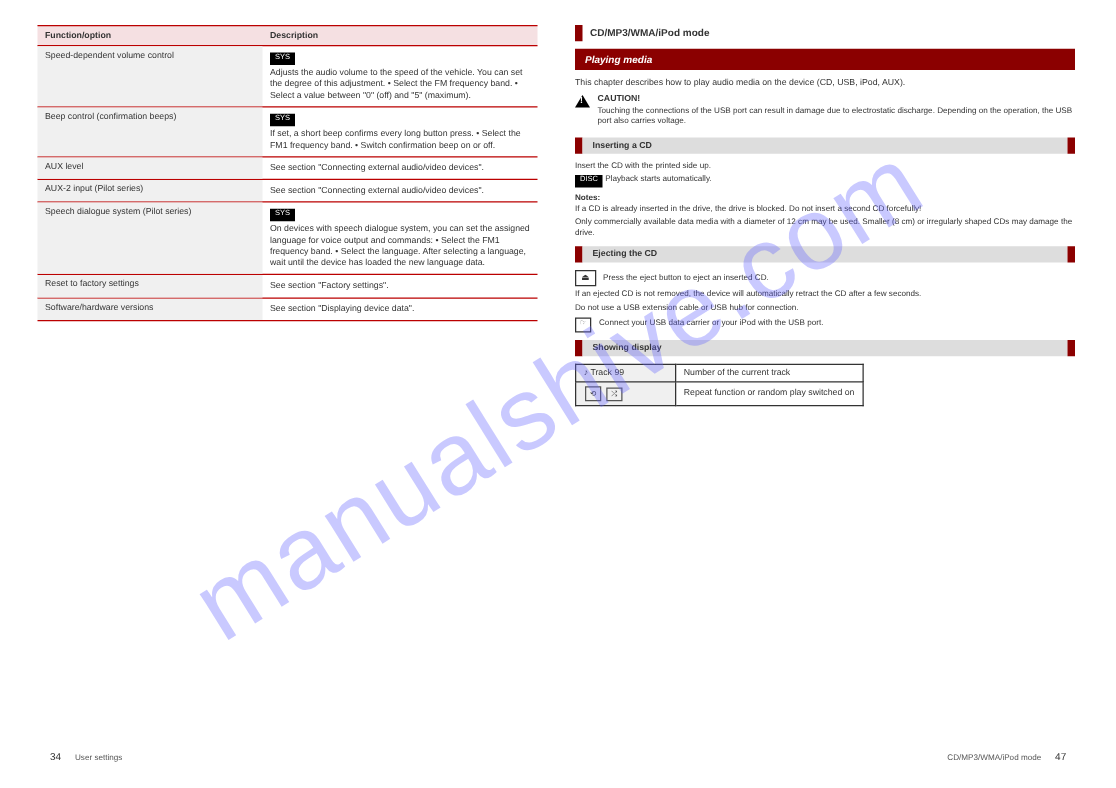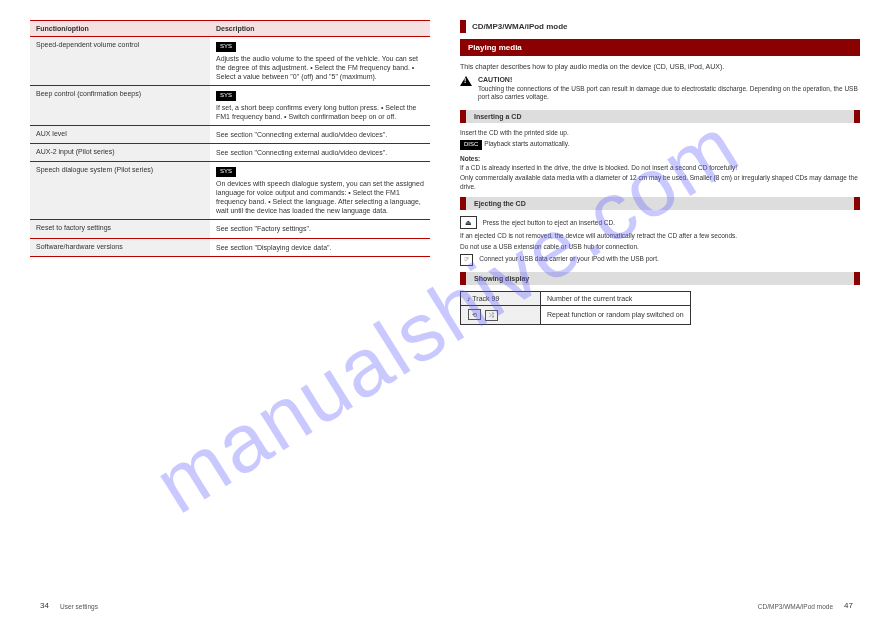--- a/index.html
+++ b/index.html
@@ -17,21 +17,21 @@
   .table-row { display: flex; border-bottom: 1px solid #b00; min-height: 30px; }
   .table-row.thin { min-height: 14px; }
   .td-title { width: 180px; background: #f0f0f0; padding: 4px 6px; font-size: 7px; }
   .td-desc { flex: 1; padding: 4px 6px; font-size: 7px; line-height: 1.3; }
   .black-chip { display: inline-block; background: #000; color: #fff; font-size: 6px; padding: 1px 4px; margin-bottom: 2px; }
   
   .red-accent-bar { display: flex; margin-bottom: 4px; }
   .red-tab { width: 6px; background: #8b0000; }
   .bar-text { padding: 2px 6px; font-size: 8px; font-weight: bold; }
   
-  .red-full-bar { background: #8b0000; color: #fff; padding: 4px 8px; font-size: 8px; font-weight: bold; margin: 6px 0; }
+  .red-full-bar { background: #8b0000; color: #fff; padding: 4px 8px; font-size: 8px; font-weight: bold; margin: 6px 0; font-style: italic; }
   
   .gray-header-bar { display: flex; margin: 6px 0; }
   .gray-header-bar .left-tab { width: 6px; background: #8b0000; }
   .gray-header-bar .middle { flex: 1; background: #ddd; padding: 3px 8px; font-size: 7px; font-weight: bold; }
   .gray-header-bar .right-tab { width: 6px; background: #8b0000; }
   
   .body-text { font-size: 7px; line-height: 1.4; margin: 4px 0; }
   .note-text { font-size: 6.5px; line-height: 1.3; margin: 2px 0; }
   
   .warning-row { display: flex; align-items: flex-start; gap: 6px; margin: 4px 0; }

